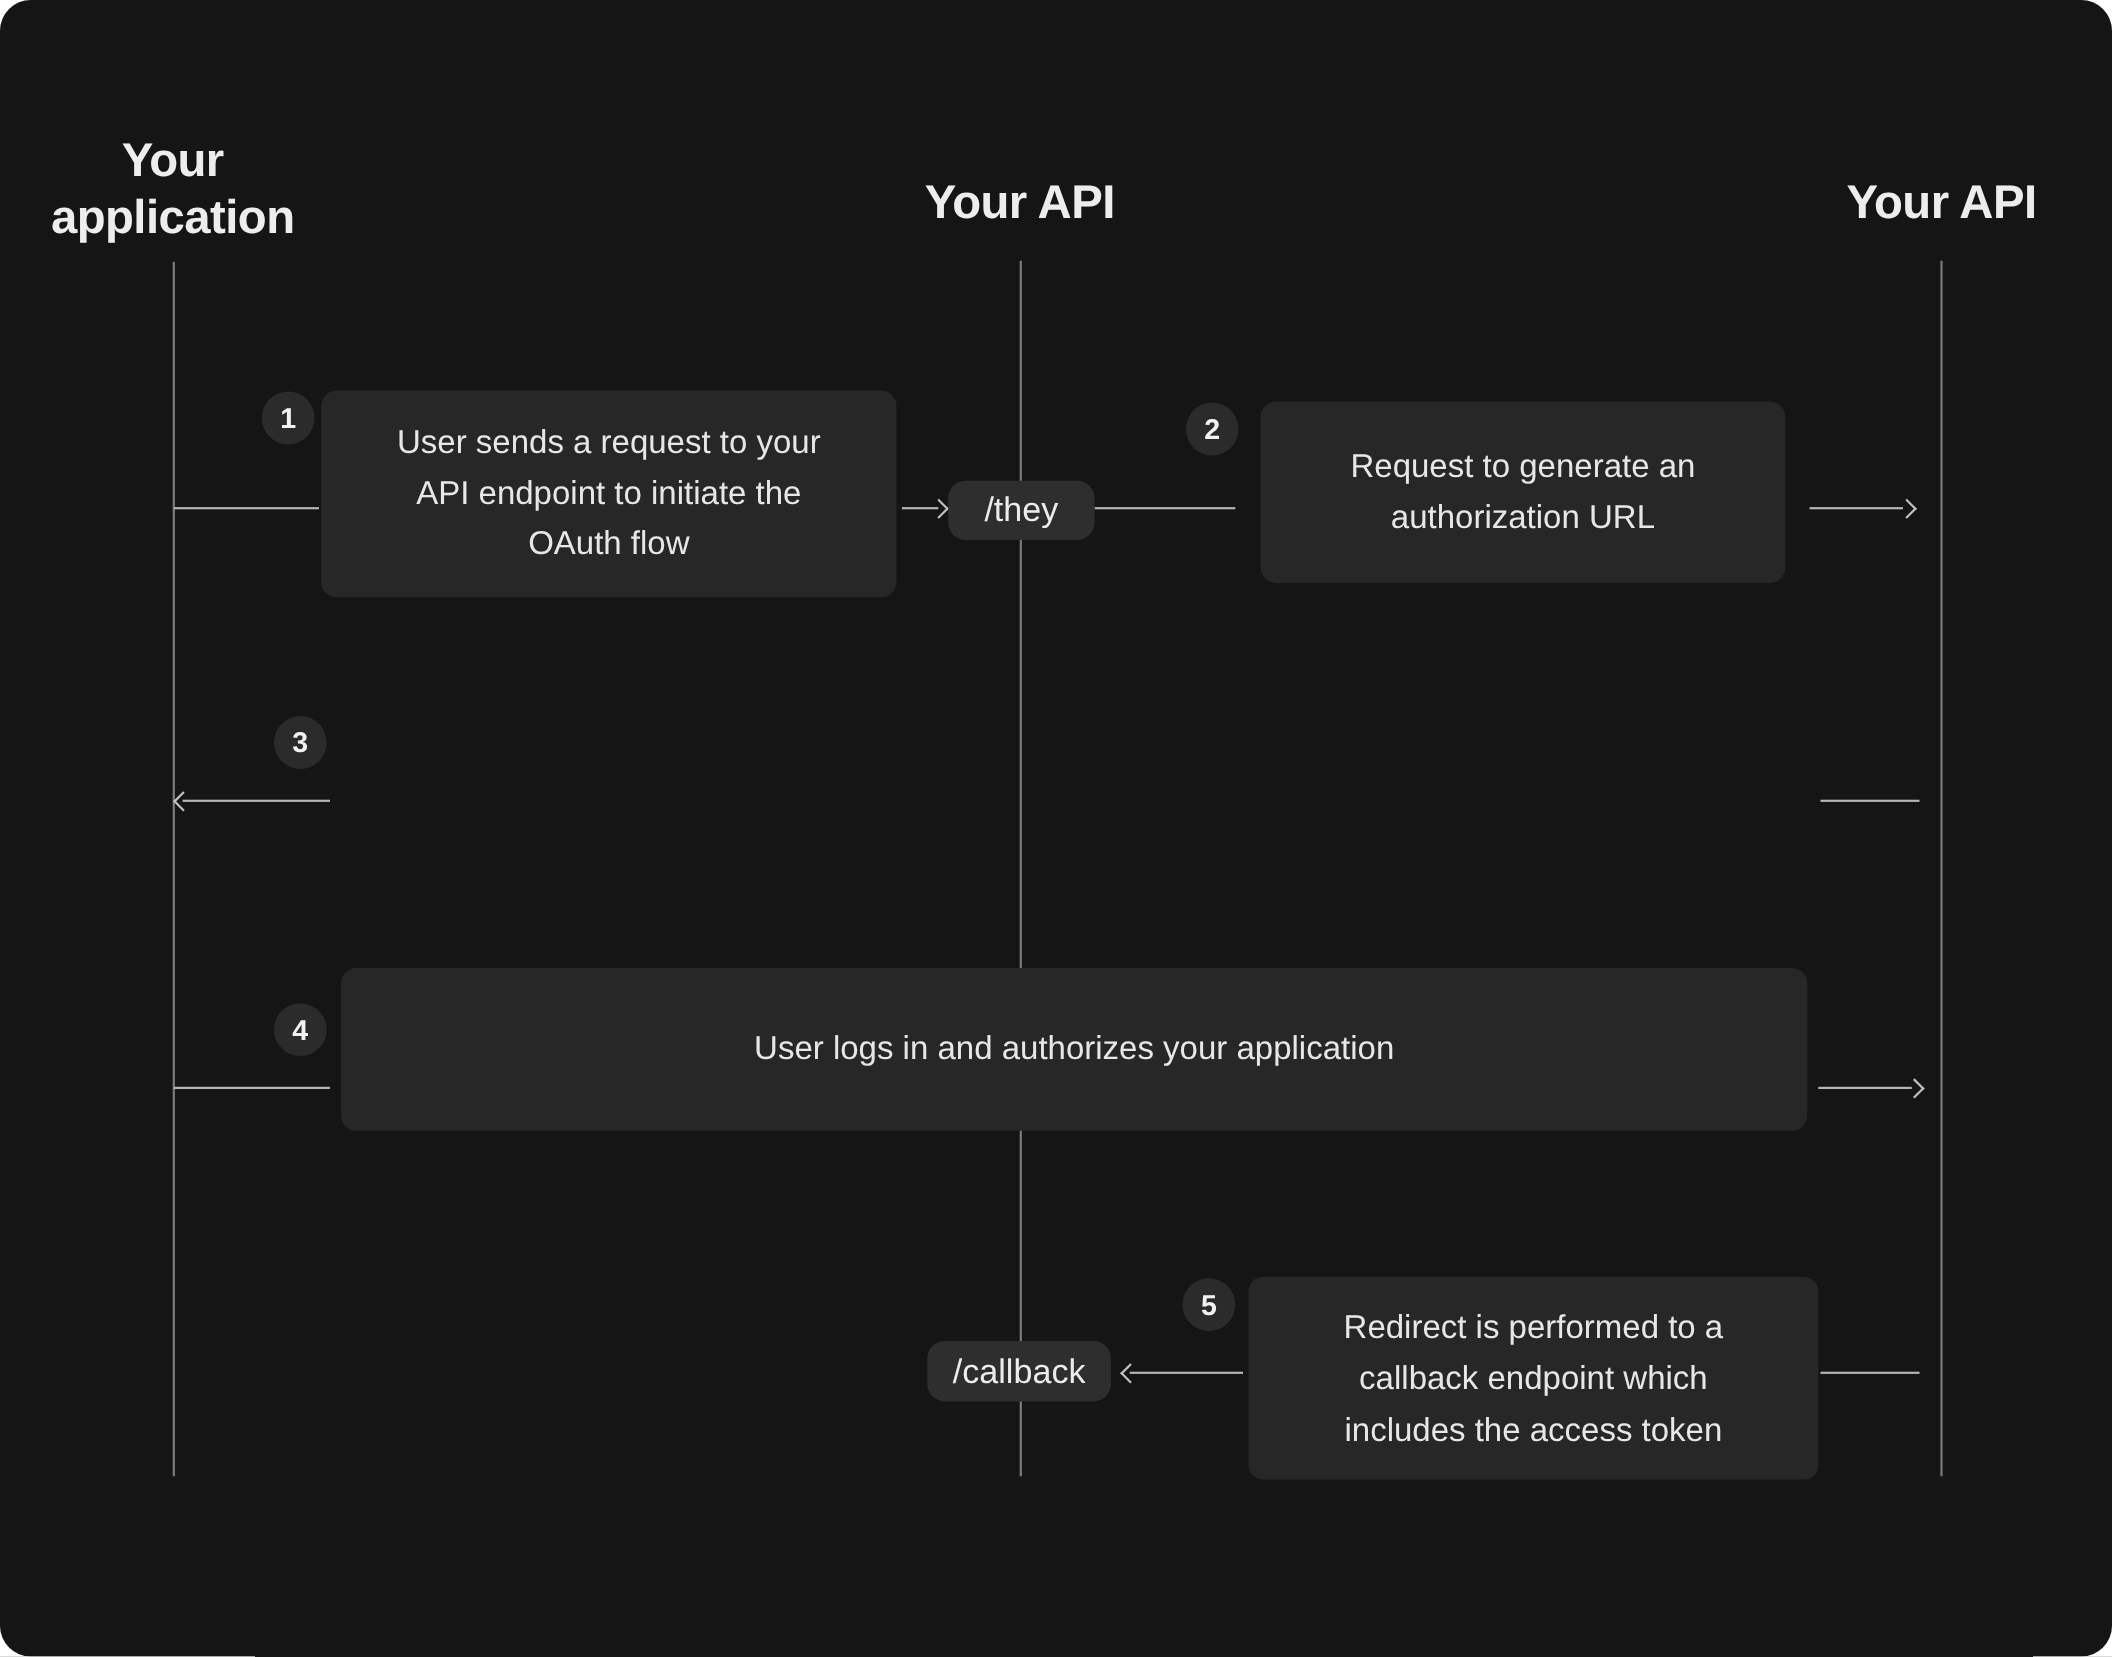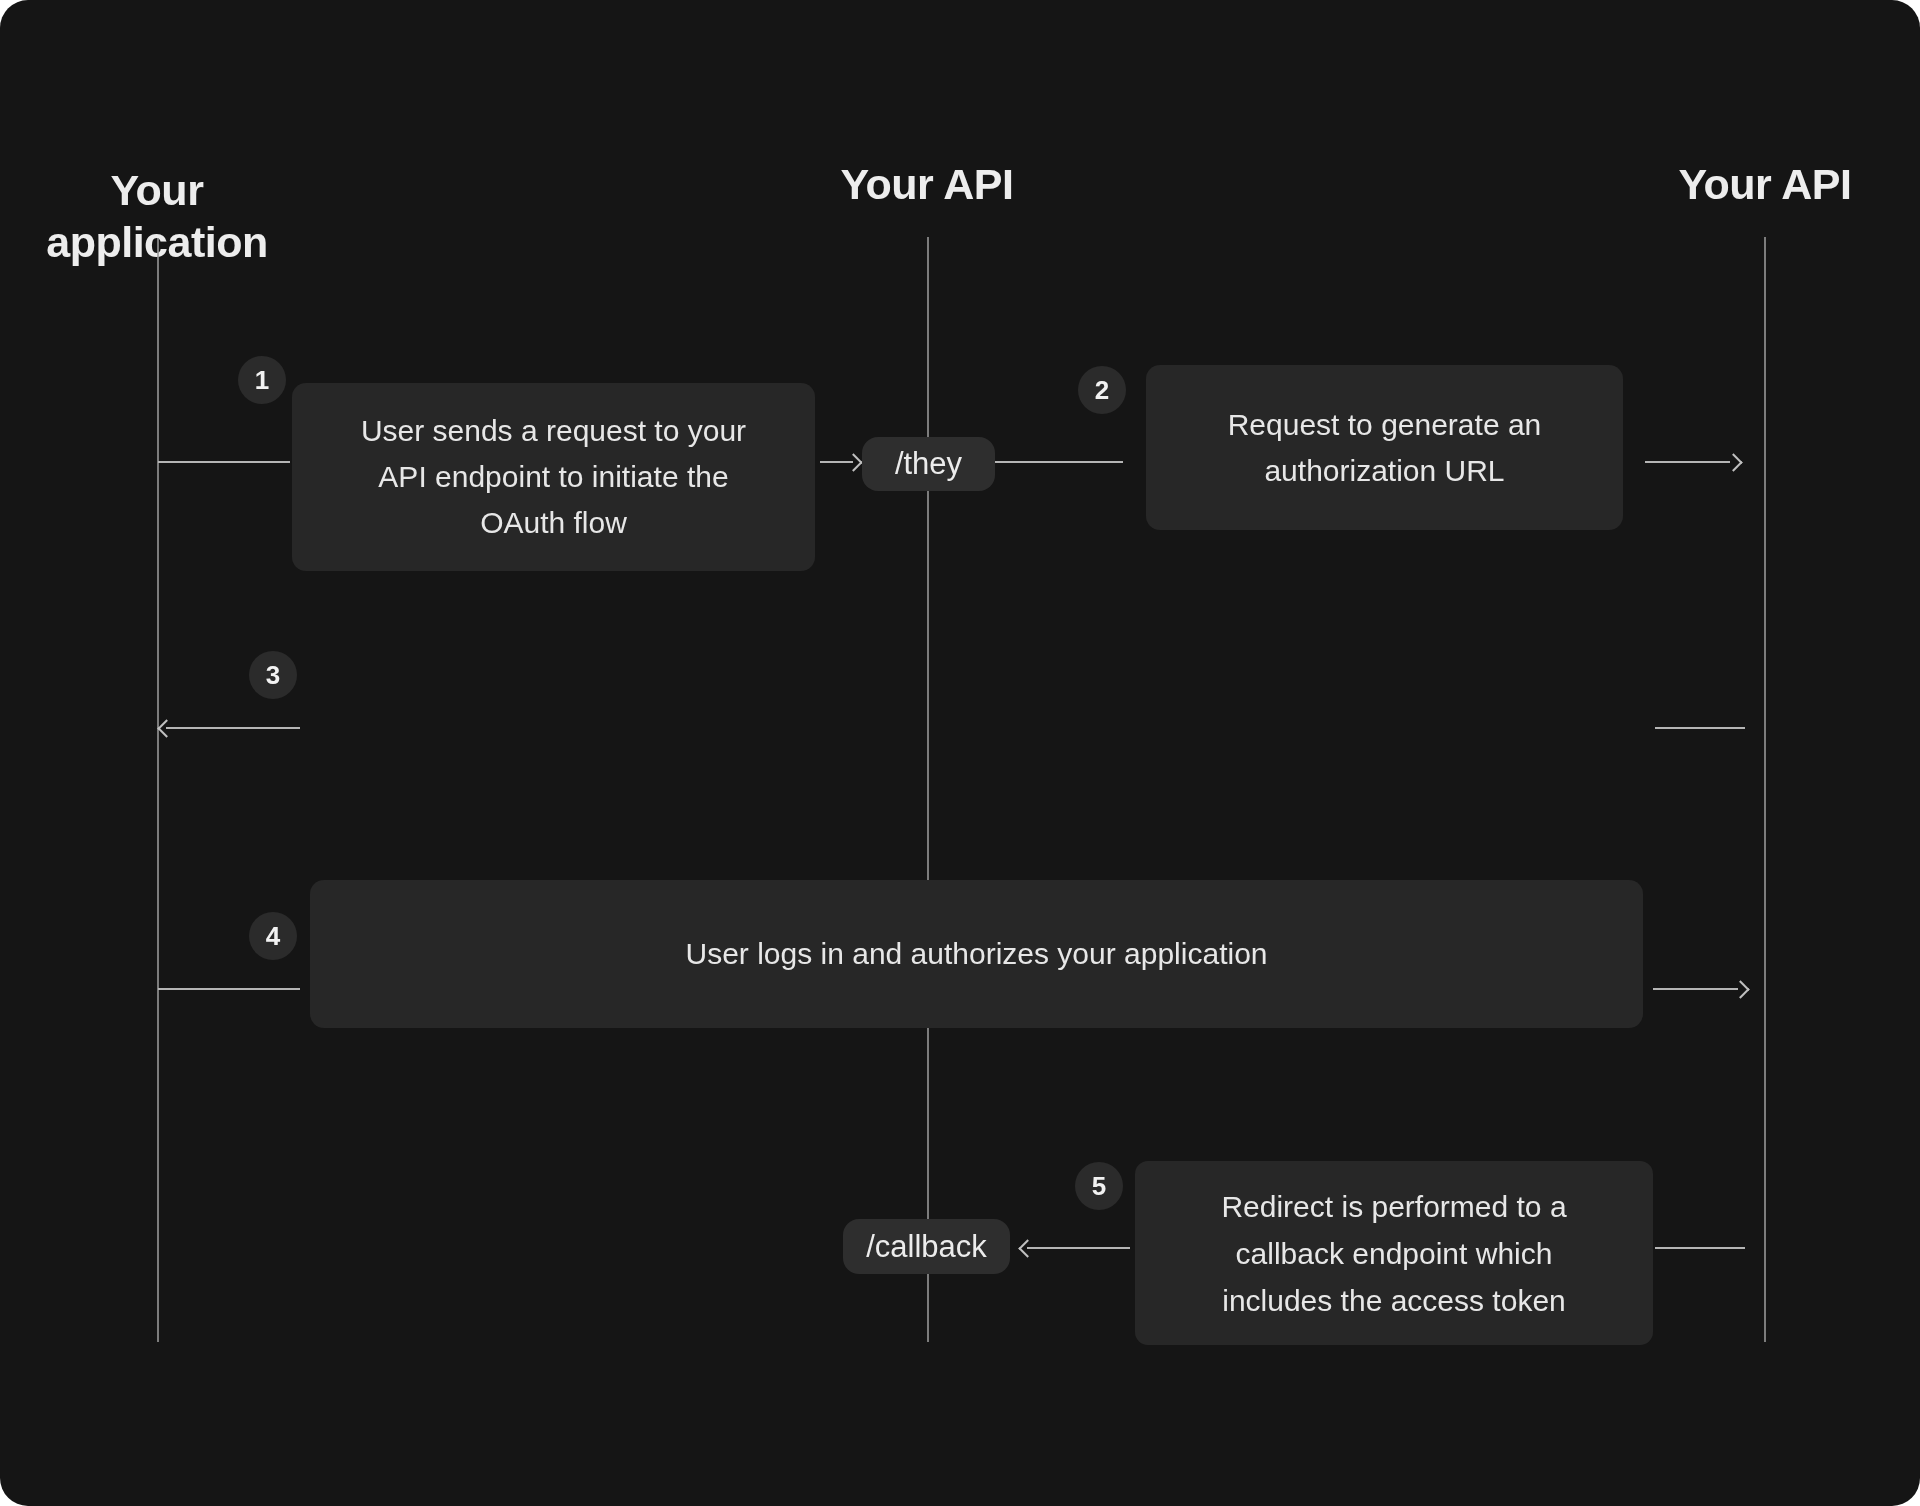--- a/index.html
+++ b/index.html
@@ -85,21 +85,21 @@
     color: #ececec;
     font-size: 31px;
     font-weight: 400;
   }
 </style>
 </head>
 <body>
 
 <div id="diagram">
 
-  <div class="actor-header" style="left:7px; top:120px;margin-top:44px;">Your
+  <div class="actor-header" style="left:7px; top:120px;">Your
 application</div>
   <div class="actor-header" style="left:777px; top:158px;">Your API</div>
   <div class="actor-header" style="left:1615px; top:158px;">Your API</div>
 
   <div class="lifeline" style="left:157px; top:238px; height:1104px;"></div>
   <div class="lifeline" style="left:927px; top:237px; height:1105px;"></div>
   <div class="lifeline" style="left:1764px; top:237px; height:1105px;"></div>
 
   <div class="msg-line" style="left:158px; top:461px; width:132px;"></div>
   <div class="msg-line" style="left:820px; top:461px; width:33px;"></div>
@@ -114,21 +114,21 @@
   <div class="msg-line" style="left:1655px; top:727px; width:90px;"></div>
 
   <div class="msg-line" style="left:158px; top:988px; width:142px;"></div>
   <div class="msg-line" style="left:1653px; top:988px; width:85px;"></div>
   <span class="chev chev-r" style="left:1734px; top:983px;"></span>
 
   <span class="chev chev-l" style="left:1021px; top:1242px;"></span>
   <div class="msg-line" style="left:1027px; top:1247px; width:103px;"></div>
   <div class="msg-line" style="left:1655px; top:1247px; width:90px;"></div>
 
-  <div class="step-box lh46" style="left:292px; top:355px; width:523px; height:188px;margin-top:28px;">User sends a request to your
+  <div class="step-box lh46" style="left:292px; top:355px; width:523px; height:188px;">User sends a request to your
 API endpoint to initiate the
 OAuth flow</div>
   <div class="step-box lh46" style="left:1146px; top:365px; width:477px; height:165px;">Request to generate an
 authorization URL</div>
   <div class="step-box lh48" style="left:310px; top:880px; width:1333px; height:148px;">User logs in and authorizes your application</div>
   <div class="step-box lh47" style="left:1135px; top:1161px; width:518px; height:184px;">Redirect is performed to a
 callback endpoint which
 includes the access token</div>
 
   <div class="endpoint-pill" style="left:862px; top:437px; width:133px; height:54px;">/they</div>

